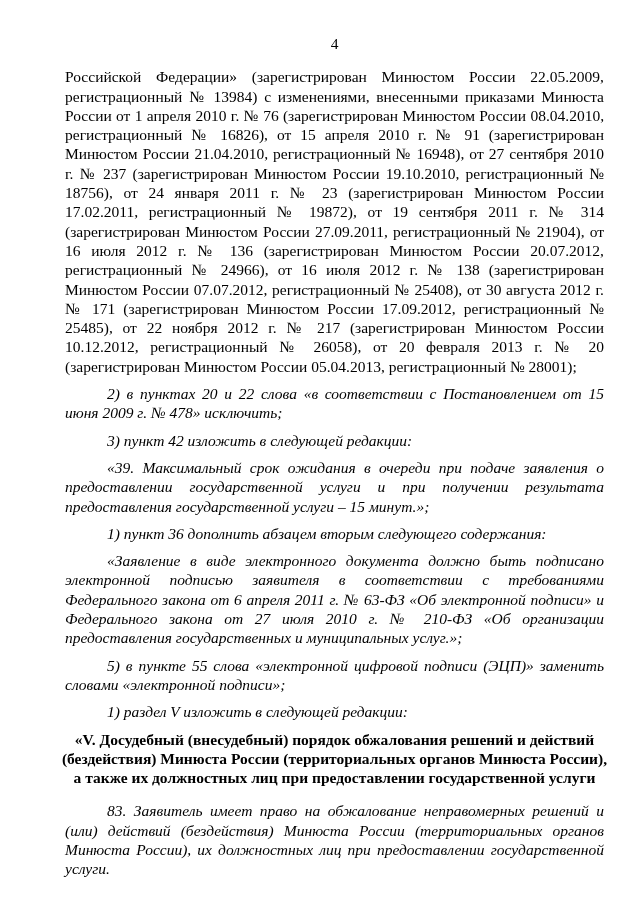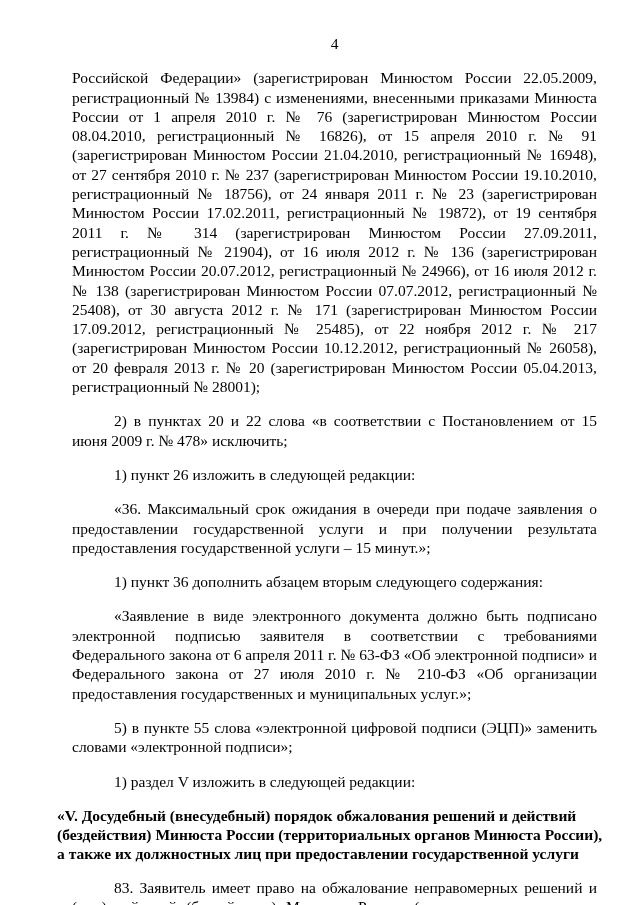--- a/index.html
+++ b/index.html
@@ -21,50 +21,51 @@
     padding: 34px 28px 0 57px;
     font-family: "Liberation Serif", "DejaVu Serif", serif;
     font-size: 15.5px;
     line-height: 19.3px;
   }
   .page-num {
     text-align: center;
     margin: 0 0 14px 0;
   }
   p.para {
-    margin: 15px;
+    margin: 8px;
     text-align: justify;
     text-justify: inter-word;
   }
   p.indent {
     text-indent: 42px;
+    font-style: italic;
   }
   p.center-bold {
     margin: 0;
-    text-align: left;
+    text-align: center;
     font-weight: bold;
     text-indent: 0;
   }
   .gap-top {
     margin-top: 14px !important;
   }
 </style>
 </head>
 <body>
 
 <div class="sheet">
   <div class="page-num">4</div>
 
   <p class="para">Российской Федерации» (зарегистрирован Минюстом России 22.05.2009, регистрационный № 13984) с изменениями, внесенными приказами Минюста России от 1 апреля 2010 г. № 76 (зарегистрирован Минюстом России 08.04.2010, регистрационный № 16826), от 15 апреля 2010 г. № 91 (зарегистрирован Минюстом России 21.04.2010, регистрационный № 16948), от 27 сентября 2010 г. № 237 (зарегистрирован Минюстом России 19.10.2010, регистрационный № 18756), от 24 января 2011 г. № 23 (зарегистрирован Минюстом России 17.02.2011, регистрационный № 19872), от 19 сентября 2011 г. № 314 (зарегистрирован Минюстом России 27.09.2011, регистрационный № 21904), от 16 июля 2012 г. № 136 (зарегистрирован Минюстом России 20.07.2012, регистрационный № 24966), от 16 июля 2012 г. № 138 (зарегистрирован Минюстом России 07.07.2012, регистрационный № 25408), от 30 августа 2012 г. № 171 (зарегистрирован Минюстом России 17.09.2012, регистрационный № 25485), от 22 ноября 2012 г. № 217 (зарегистрирован Минюстом России 10.12.2012, регистрационный № 26058), от 20 февраля 2013 г. № 20 (зарегистрирован Минюстом России 05.04.2013, регистрационный № 28001);</p>
 
   <p class="para indent">2) в пунктах 20 и 22 слова «в соответствии с Постановлением от 15 июня 2009 г. № 478» исключить;</p>
 
-  <p class="para indent">1) пункт 26 изложить в следующей редакции:</p>
+  <p class="para indent">3) пункт 42 изложить в следующей редакции:</p>
 
-  <p class="para indent">«36. Максимальный срок ожидания в очереди при подаче заявления о предоставлении государственной услуги и при получении результата предоставления государственной услуги – 15 минут.»;</p>
+  <p class="para indent">«39. Максимальный срок ожидания в очереди при подаче заявления о предоставлении государственной услуги и при получении результата предоставления государственной услуги – 15 минут.»;</p>
 
   <p class="para indent">1) пункт 36 дополнить абзацем вторым следующего содержания:</p>
 
   <p class="para indent">«Заявление в виде электронного документа должно быть подписано электронной подписью заявителя в соответствии с требованиями Федерального закона от 6 апреля 2011 г. № 63-ФЗ «Об электронной подписи» и Федерального закона от 27 июля 2010 г. № 210-ФЗ «Об организации предоставления государственных и муниципальных услуг.»;</p>
 
   <p class="para indent">5) в пункте 55 слова «электронной цифровой подписи (ЭЦП)» заменить словами «электронной подписи»;</p>
 
   <p class="para indent">1) раздел V изложить в следующей редакции:</p>
 
   <p class="center-bold">«V. Досудебный (внесудебный) порядок обжалования решений и действий (бездействия) Минюста России (территориальных органов Минюста России), а также их должностных лиц при предоставлении государственной услуги</p>

